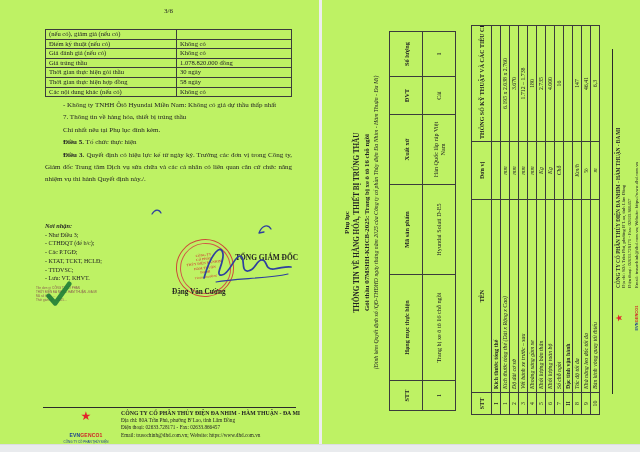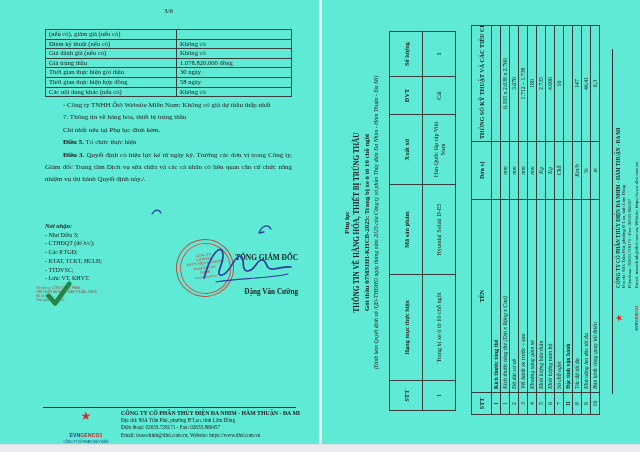--- a/index.html
+++ b/index.html
@@ -1,38 +1,38 @@
 <!DOCTYPE html>
 <html><head>
 <meta charset="utf-8">
 <style>
   html,body{margin:0;padding:0;background:#fff;}
   .canvas{position:relative;width:640px;height:452px;overflow:hidden;background:#fff;
           font-family:"Liberation Serif","DejaVu Serif",serif;color:#232323;}
-  .page{position:absolute;top:0;height:445px;background:#5eead4;}
+  .page{position:absolute;top:0;height:445px;background:#bef264;}
   .page-left{left:0;width:319px;}
   .page-gap{position:absolute;left:319px;top:0;width:3px;height:445px;background:#ededee;}
   .page-right{left:322px;width:318px;overflow:hidden;}
   .tray{position:absolute;left:0;bottom:0;width:640px;height:7px;background:#e9ebee;border-top:1px solid #dcdee1;}
 
   
   .pageno{position:absolute;left:45px;top:7px;width:247px;text-align:center;font-size:7px;}
   table.summary{position:absolute;left:45px;top:29px;width:247px;border-collapse:collapse;
                 font-size:6.6px;table-layout:fixed;}
   table.summary td{border:1px solid #3c3c3c;height:8.6px;line-height:8.6px;padding:0 3px;
                    overflow:hidden;white-space:nowrap;}
   table.summary td.c1{width:124px;}
   .bodytext{position:absolute;left:45px;top:99px;width:247px;font-size:7px;line-height:12.4px;
             text-align:justify;}
   .bodytext p{margin:0;text-indent:18px;}
   .recips{position:absolute;left:45px;top:222px;font-size:6px;line-height:8.7px;}
   .recips .rtitle{font-size:6.3px;font-weight:bold;font-style:italic;}
   .sig-title{position:absolute;left:168px;top:221px;width:130px;text-align:right;
              font-weight:bold;font-size:7.4px;margin-top:32px;}
-  .signer{position:absolute;left:172px;top:288px;width:126px;text-align:right;
+  .signer{position:absolute;left:172px;top:288px;width:126px;text-align:left;
           font-weight:bold;font-size:7.2px;}
   .stamp{position:absolute;left:176px;top:239px;width:58px;height:58px;border:1.6px solid #cf3b35;
          border-radius:50%;transform:rotate(-7deg);color:#cf3b35;text-align:center;
          font-weight:bold;box-sizing:border-box;padding-top:13px;opacity:.92;}
   .stamp::before{content:"";position:absolute;inset:2.5px;border:1px solid #d24d46;border-radius:50%;}
   .stamp .sline{font-size:3.3px;line-height:4.2px;letter-spacing:.1px;}
   .stamp .sbottom{font-size:2.7px;line-height:3.4px;margin-top:1.5px;}
   .sig-stroke{position:absolute;left:196px;top:238px;}
   .pen-mark-a{position:absolute;left:150px;top:203px;}
   .pen-mark-b{position:absolute;left:256px;top:222px;}
@@ -126,21 +126,21 @@
           </tr>
 
           <tr>
             <td class="c1">Các nội dung khác (nếu có)</td>
             <td class="c2">Không có</td>
           </tr>
         </tbody>
     </table>
 
     <div class="bodytext">
-      <p>- Công ty TNHH Ôtô Website Miền Nam: Không có giá dự thầu thấp nhất</p>
+      <p>- Không ty TNHH Ôtô Hyundai Miền Nam: Không có giá dự thầu thấp nhất</p>
       <p>7. Thông tin về hàng hóa, thiết bị trúng thầu</p>
       <p>Chi nhất nêu tại Phụ lục đính kèm.</p>
       <p><b>Điều 5.</b><span> Tổ chức thực hiện</span></p>
       <p><b>Điều 3.</b><span> Quyết định có hiệu lực kể từ ngày ký. Trưởng các đơn vị trong Công ty, Giám đốc Trung tâm Dịch vụ sửa chữa và các cá nhân có liên quan căn cứ chức năng nhiệm vụ thi hành Quyết định này./.</span></p>
     </div>
 
     <div class="recips">
       <div class="rtitle">Nơi nhận:</div>
       <div>
 

